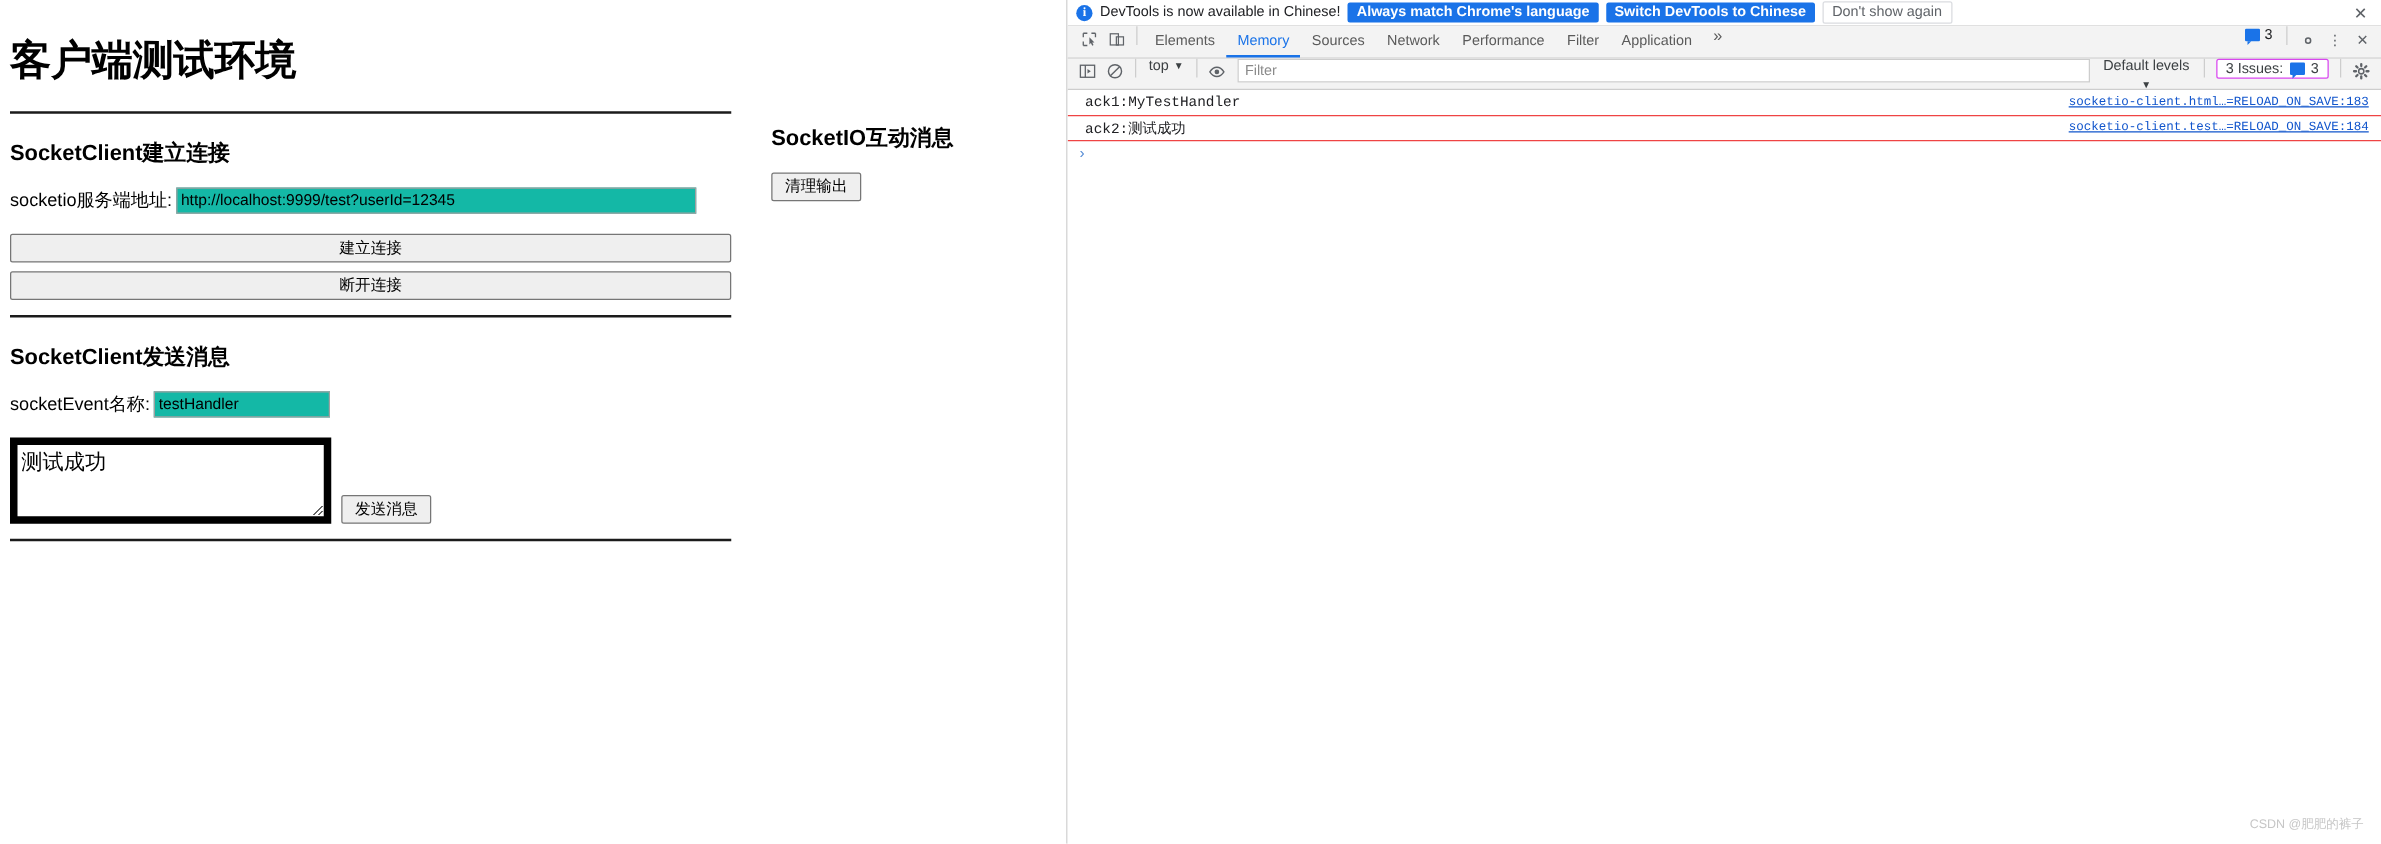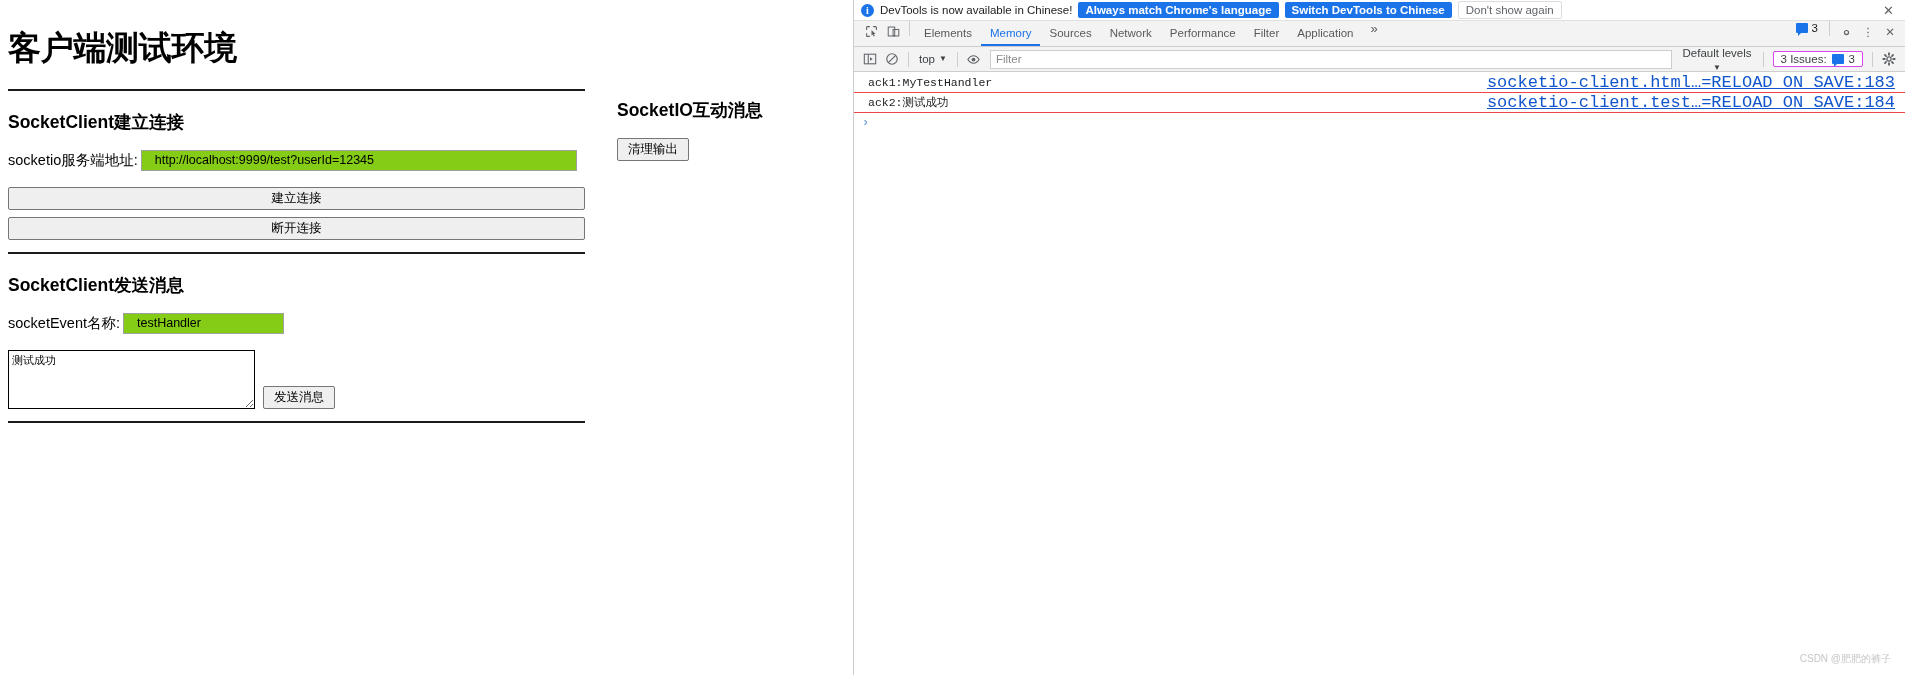--- a/index.html
+++ b/index.html
@@ -57,22 +57,22 @@
     font-size: 14.5px;
     color: #000;
     margin-bottom: 16px;
   }
   .field-label { white-space: nowrap; }
   input.txt {
     font-family: "Liberation Sans", sans-serif;
     font-size: 12.5px;
     color: #000;
     border: 1px solid #a0a0a0;
-    background: #84cc16;
-    padding: 2px 13px;
+    background: #14b8a6;
+    padding: 2px 3px;
     margin: 0 0 0 3px;
     height: 15px;
     line-height: 15px;
     box-sizing: content-box;
     outline: none;
   }
   #server-url-input { width: 408px; }
   #event-name-input { width: 133px; }
 
   .btn-row { display: flex; gap: 7px; margin-bottom: 12px; flex-direction: column; }
@@ -83,25 +83,25 @@
     background: #efefef;
     border: 1px solid #767676;
     border-radius: 2px;
     padding: 3px 10px;
     cursor: default;
     line-height: 1.2;
   }
   .send-row { display: flex; align-items: flex-end; gap: 8px; }
   textarea.msgbox {
     font-family: "Liberation Sans", sans-serif;
-    font-size: 11px;
+    font-size: 17px;
     color: #000;
     width: 239px;
     height: 53px;
-    border: 1px solid #000000;
+    border: 6px solid #000000;
     padding: 2px 3px;
     resize: both;
     outline: none;
     box-sizing: content-box;
   }
   .bottom-hr {
     border: 0;
     border-top: 2px solid #1b1b1b;
     width: 577px;
     margin: 12px 0 0 0;
@@ -253,21 +253,21 @@
     width: 22px; height: 22px;
     display: flex; align-items: center; justify-content: center;
     cursor: default;
     color: #5f6368;
   }
 
   
   #dt-console-toolbar {
     height: 25px;
     display: flex;
-    align-items: center;
+    align-items: flex-start;
     background: #f3f3f3;
     border-bottom: 1px solid #cdcdcd;
     padding: 0 5px;
     box-sizing: border-box;
     font-size: 11.5px;
     color: #3c4043;
   }
   .tb-icon {
     width: 22px; height: 20px;
     display: flex; align-items: center; justify-content: center;
@@ -339,21 +339,21 @@
     font-size: 11.5px;
     color: #202124;
   }
   .log-msg { white-space: nowrap; }
   .log-src {
     color: #1155cc;
     text-decoration: underline;
     white-space: nowrap;
     cursor: pointer;
     font-family: "Liberation Mono", monospace;
-    font-size: 17px;
+    font-size: 10px;
   }
   .prompt-row {
     height: 20px;
     display: flex;
     align-items: center;
     padding-left: 8px;
     color: #5a8fd6;
     font-family: "Liberation Mono", monospace;
     font-size: 12px;
   }

